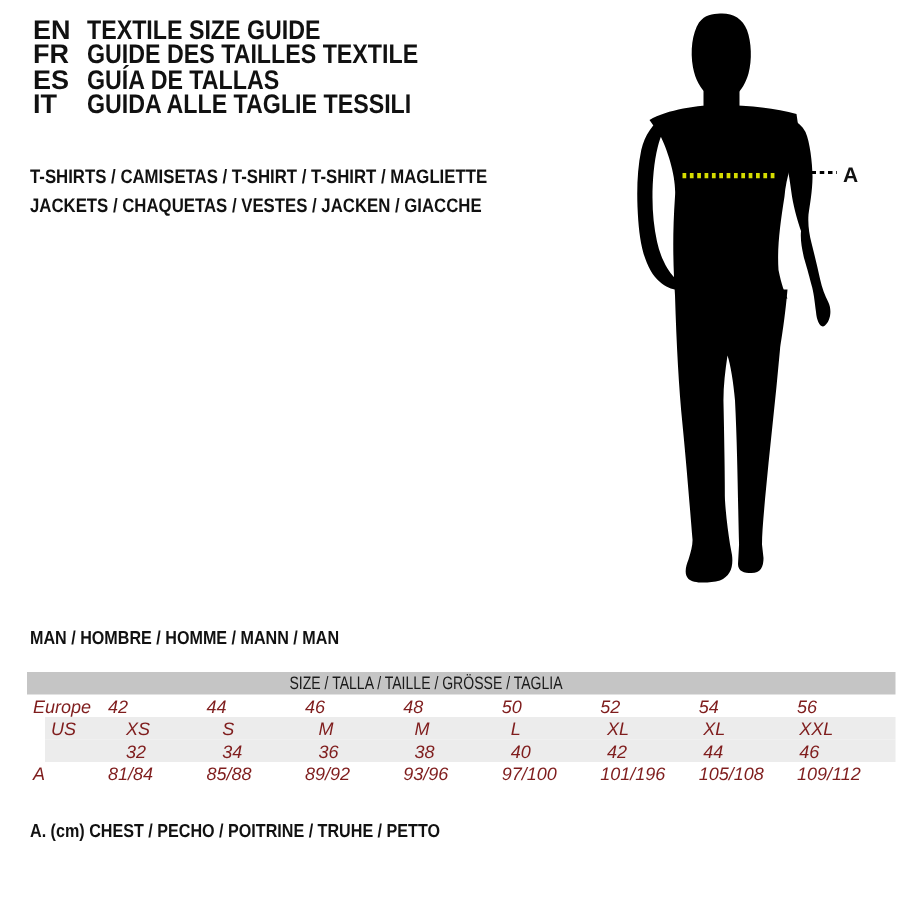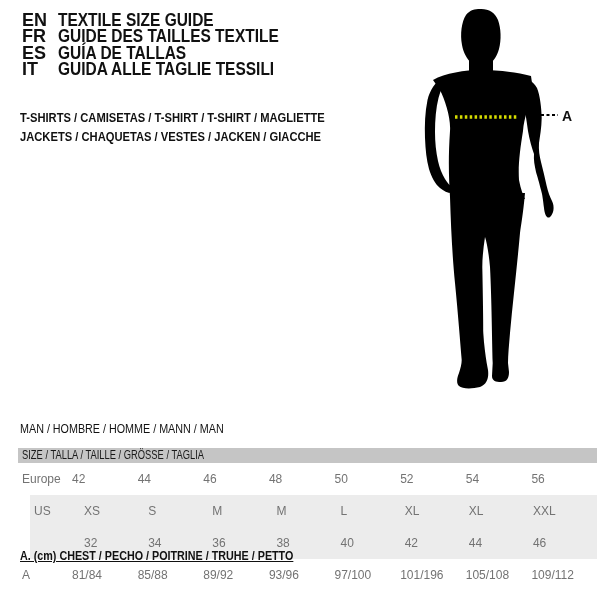--- a/index.html
+++ b/index.html
@@ -19,38 +19,38 @@
   .lang-code{width:36px;flex:0 0 36px;}
 
   
   .cat-block{left:20px;top:105px;}
   .cat-line{height:19.5px;display:flex;align-items:flex-end;font-weight:bold;font-size:13px;}
 
   
   .figure-wrap{left:395px;top:0;width:205px;height:410px;}
 
   
-  .section-title{left:20px;top:418px;height:18px;display:flex;align-items:flex-end;font-weight:normal;font-size:12.5px;}
+  .section-title{left:20px;top:418px;height:18px;display:flex;align-items:flex-start;font-weight:bold;font-size:12.5px;}
 
   
   .size-table{left:18px;top:448px;width:579px;font-size:12px;}
   .st-header{
     background:#c5c5c5;height:15px;line-height:15px;
-    padding-left:4px;box-sizing:border-box;color:#1a1a1a;
+    padding-left:4px;box-sizing:border-box;color:#1a1a1a;text-align:center;
   }
   .st-row{
     display:grid;grid-template-columns:54px repeat(8,1fr);
-    height:32px;align-items:center;color:#737373;
+    height:15px;align-items:center;color:#7f1d1d;font-style:italic;
   }
   .st-row.alt{background:#ececec;margin-left:12px;}
   .st-label{padding-left:4px;text-align:left;}
   .st-cell{}
 
   
-  .footnote{left:20px;top:547px;height:18px;display:flex;align-items:center;font-weight:bold;font-size:12.5px;text-decoration:underline;}
+  .footnote{left:20px;top:547px;height:18px;display:flex;font-weight:bold;font-size:12.5px;}
 </style>
 </head>
 <body>
 
 <div class="abs lang-block">
   <div class="lang-row">
     <span class="lang-code">EN</span>
     <span class="cond">TEXTILE SIZE GUIDE</span>
   </div>
   <div class="lang-row">

